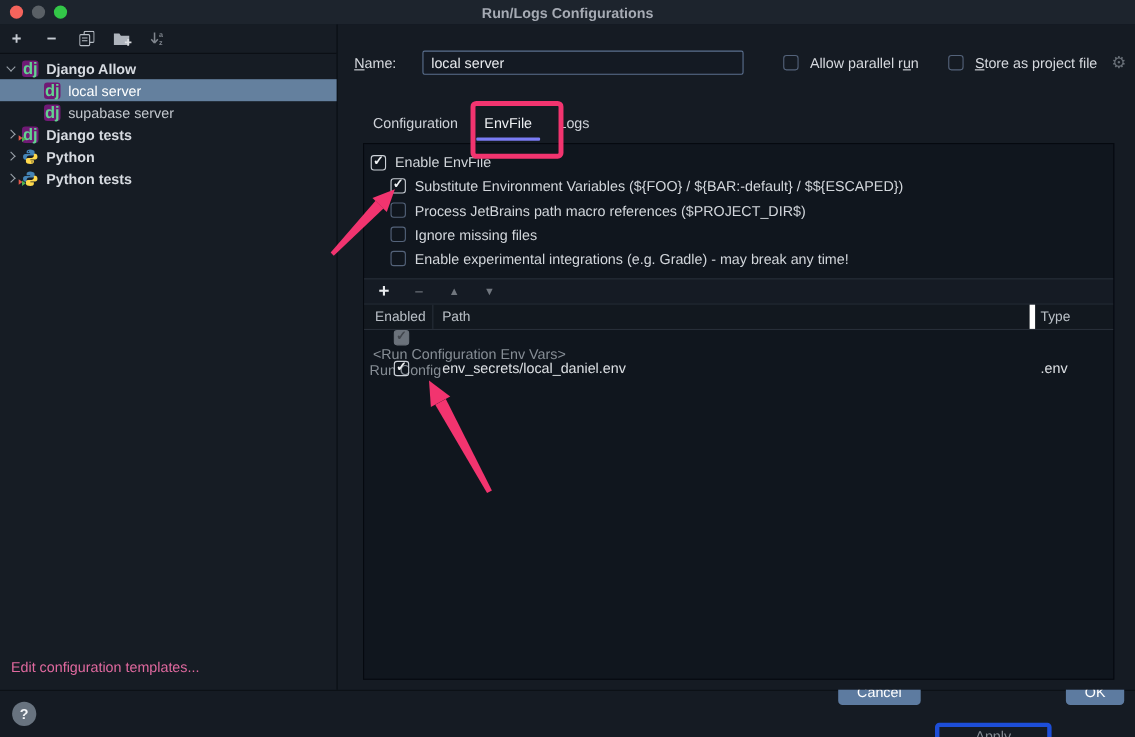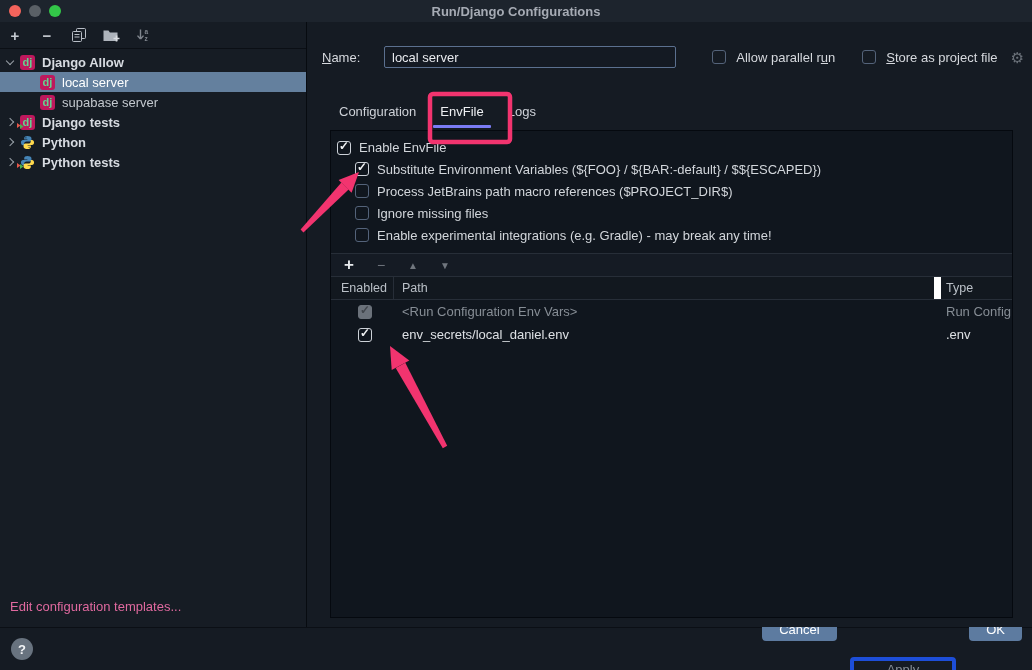--- a/index.html
+++ b/index.html
@@ -27,22 +27,22 @@
   .trow { height:20px; display:flex; align-items:center; gap:7px; padding-left:7px; white-space:nowrap; }
   .trow.child { padding-left:40px; }
   .trow.selected { background:#64809e; }
   .trow.selected .tlabel { color:#ffffff; }
   .tlabel { color:#c3c8ce; }
   .tlabel.bold { font-weight:bold; color:#d7dbe1; }
   .chev { display:inline-block; width:6px; height:6px; border-right:1.6px solid #99a0a8; border-bottom:1.6px solid #99a0a8; flex:none; }
   .chev.down { transform:rotate(45deg); margin-top:-2px; }
   .chev.right { transform:rotate(-45deg); }
   .icon-wrap { position:relative; width:15px; height:15px; flex:none; }
-  .dj-badge { width:15px; height:15px; background:#be185d; border-radius:3px; color:#63d391;
-    font-size:11px; font-weight:bold; display:flex; align-items:center; justify-content:center; }
+  .dj-badge { width:15px; height:15px; background:#701a75; border-radius:3px; color:#63d391;
+    font-size:15px; font-weight:bold; display:flex; align-items:center; justify-content:center; }
   .test-badge { position:absolute; left:-4px; bottom:-2px; }
   .edit-link { margin-top:auto; padding:0 10px 13px 10px; color:#e0699f; }
   
   .main { flex:1; display:flex; flex-direction:column; background:#151b23; position:relative; }
   .name-row { display:flex; align-items:center; margin:24px 8px 0 15px; }
   .fld-label { width:46px; color:#d6d9de; }
   .name-input { width:292px; height:22px; margin-left:16px; background:#141a23; border:1px solid #5b708f;
     border-radius:2px; color:#e8eaee; font-family:"Liberation Sans",sans-serif; font-size:13px; padding:0 7px; outline:none; }
   .hdr-checks { margin-left:auto; display:flex; gap:27px; align-items:center; }
   .check-item { display:flex; gap:10px; align-items:center; }
@@ -71,26 +71,26 @@
   .opt.sub { margin-left:18px; height:22px; }
   
   .tbl-toolbar { margin-top:7px; height:24px; border-top:1px solid #272e38; border-bottom:1px solid #272e38;
     background:#151b24; display:flex; align-items:center; gap:18px; padding-left:11px; }
   .tt { font-size:14px; color:#70767e; width:14px; text-align:center; }
   .tt.add { color:#e8ebee; font-size:17px; font-weight:bold; }
   .tt.tri { font-size:10px; }
   .tbl-head { height:23px; display:flex; align-items:stretch; border-bottom:1px solid #272e38;
     background:#12181f; color:#bac0c7; font-size:12.5px; }
   .col-enabled { width:63px; padding-left:10px; border-right:1px solid #272e38; display:flex; align-items:center; }
-  .col-path { flex:1; padding-left:8px; border-right:7px solid #ffffff; display:flex; align-items:center; }
+  .col-path { flex:1; padding-left:8px; border-right:5px solid #ffffff; display:flex; align-items:center; }
   .col-type { width:71px; padding-left:5px; display:flex; align-items:center; }
   .tbl-row { height:23px; display:flex; align-items:stretch; color:#dde0e4; }
   .tbl-row .col-enabled, .tbl-row .col-path { border-right:none; }
   .tbl-row .col-enabled { padding-left:27px; }
-  .tbl-row.muted { color:#868d95; }
+  .tbl-row.muted { color:#868d95;flex-direction:column; }
   
   .footerbar { height:43px; border-top:1px solid #0b0f15; display:flex; align-items:center;
     background:#151b23; padding:0 10px 0 11px; }
   .help { width:22px; height:22px; border-radius:50%; background:#68737f; color:#f3f5f7; font-weight:bold;
     display:flex; align-items:center; justify-content:center; font-size:13px; }
   .btns { margin-left:auto; display:flex; gap:13px; }
   .btn { height:24px; border-radius:4px; display:flex; align-items:center; justify-content:center;
     padding:0 17px; font-size:13px; }
   .btn.primary { background:#5d7ba0; color:#ffffff; }
   .btn.outline { border:4px solid #1d4ed8; color:#868d95; background:transparent; padding:0 33px;margin-top:40px; }
@@ -99,21 +99,21 @@
 </style>
 </head>
 <body>
 
 <div class="titlebar">
   <div class="lights">
     <span class="light red"></span>
     <span class="light gray"></span>
     <span class="light green"></span>
   </div>
-  <div class="win-title">Run/Django Configurations</div>
+  <div class="win-title">Run/Logs Configurations</div>
 </div>
 
 <div class="app">
 
   <div class="sidebar">
     <div class="sb-toolbar">
       <span class="sb-tool">+</span>
       <span class="sb-tool">−</span>
       <span class="sb-tool">
         <svg width="14" height="15" viewBox="0 0 14 15">

